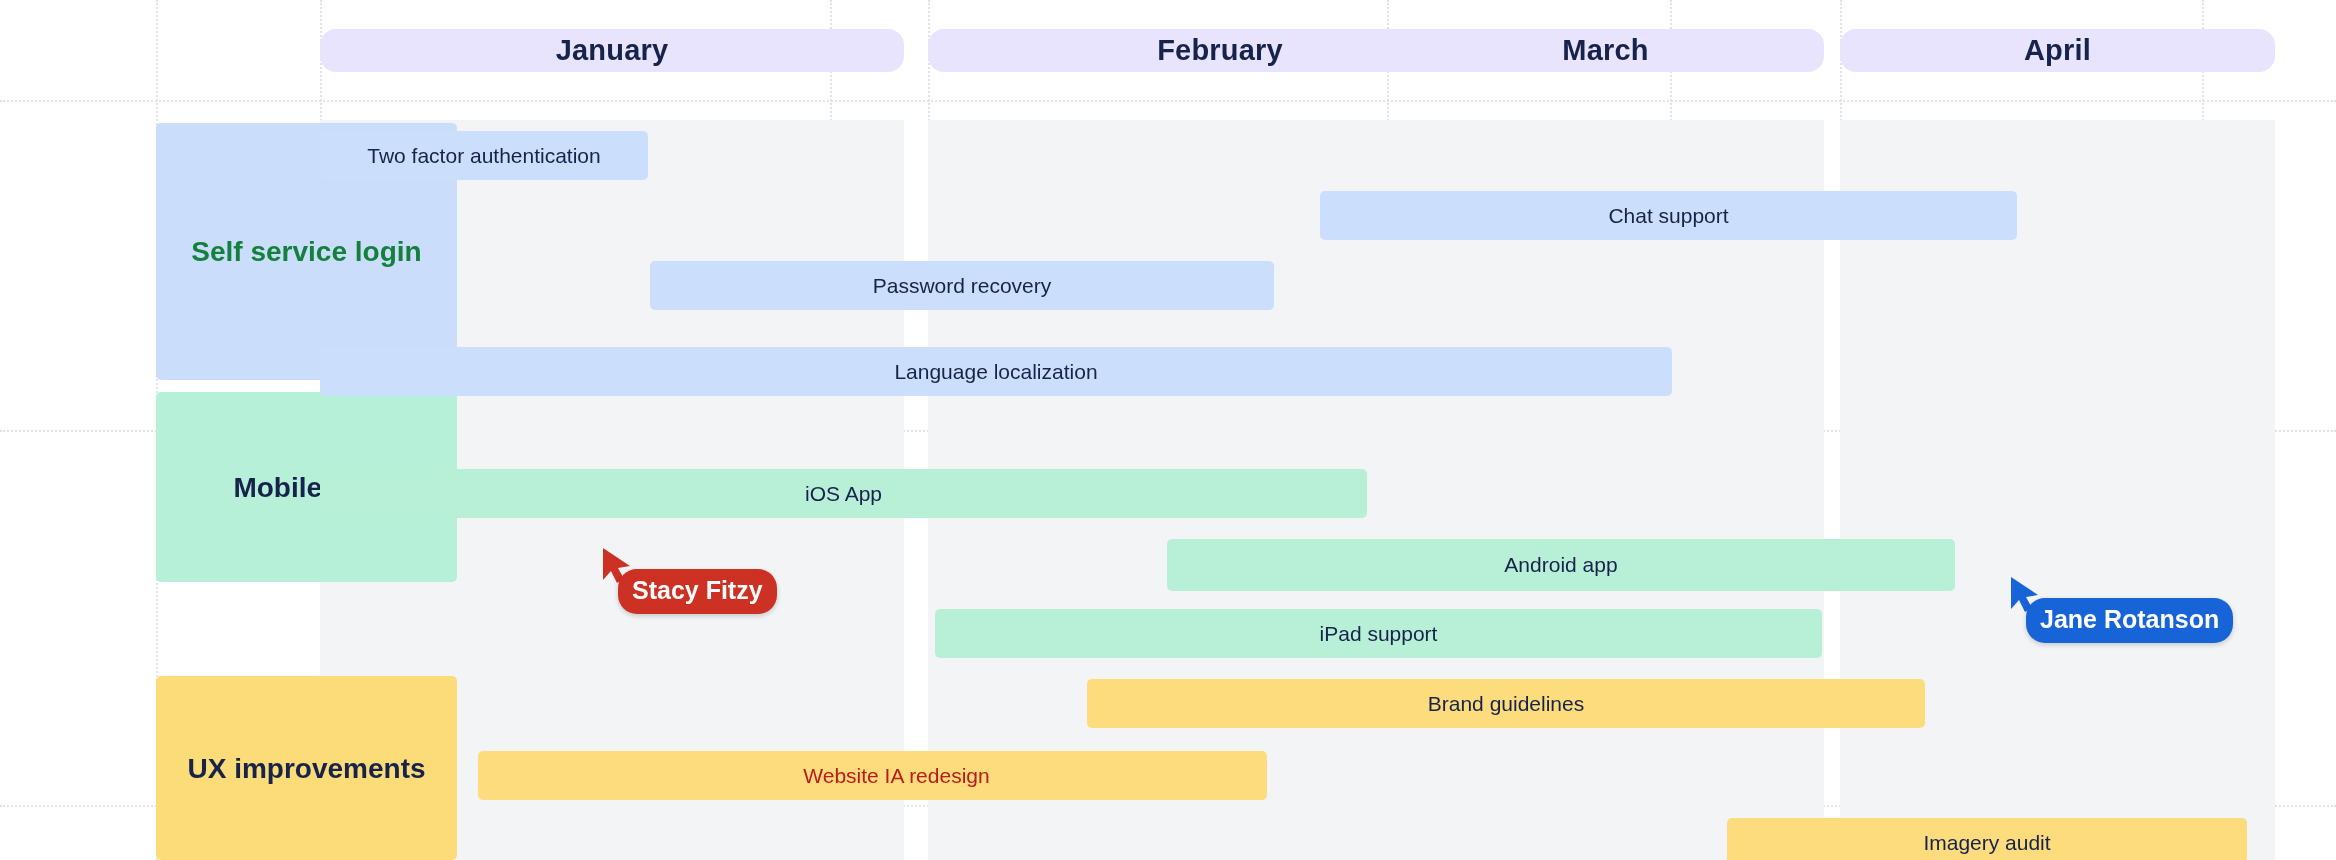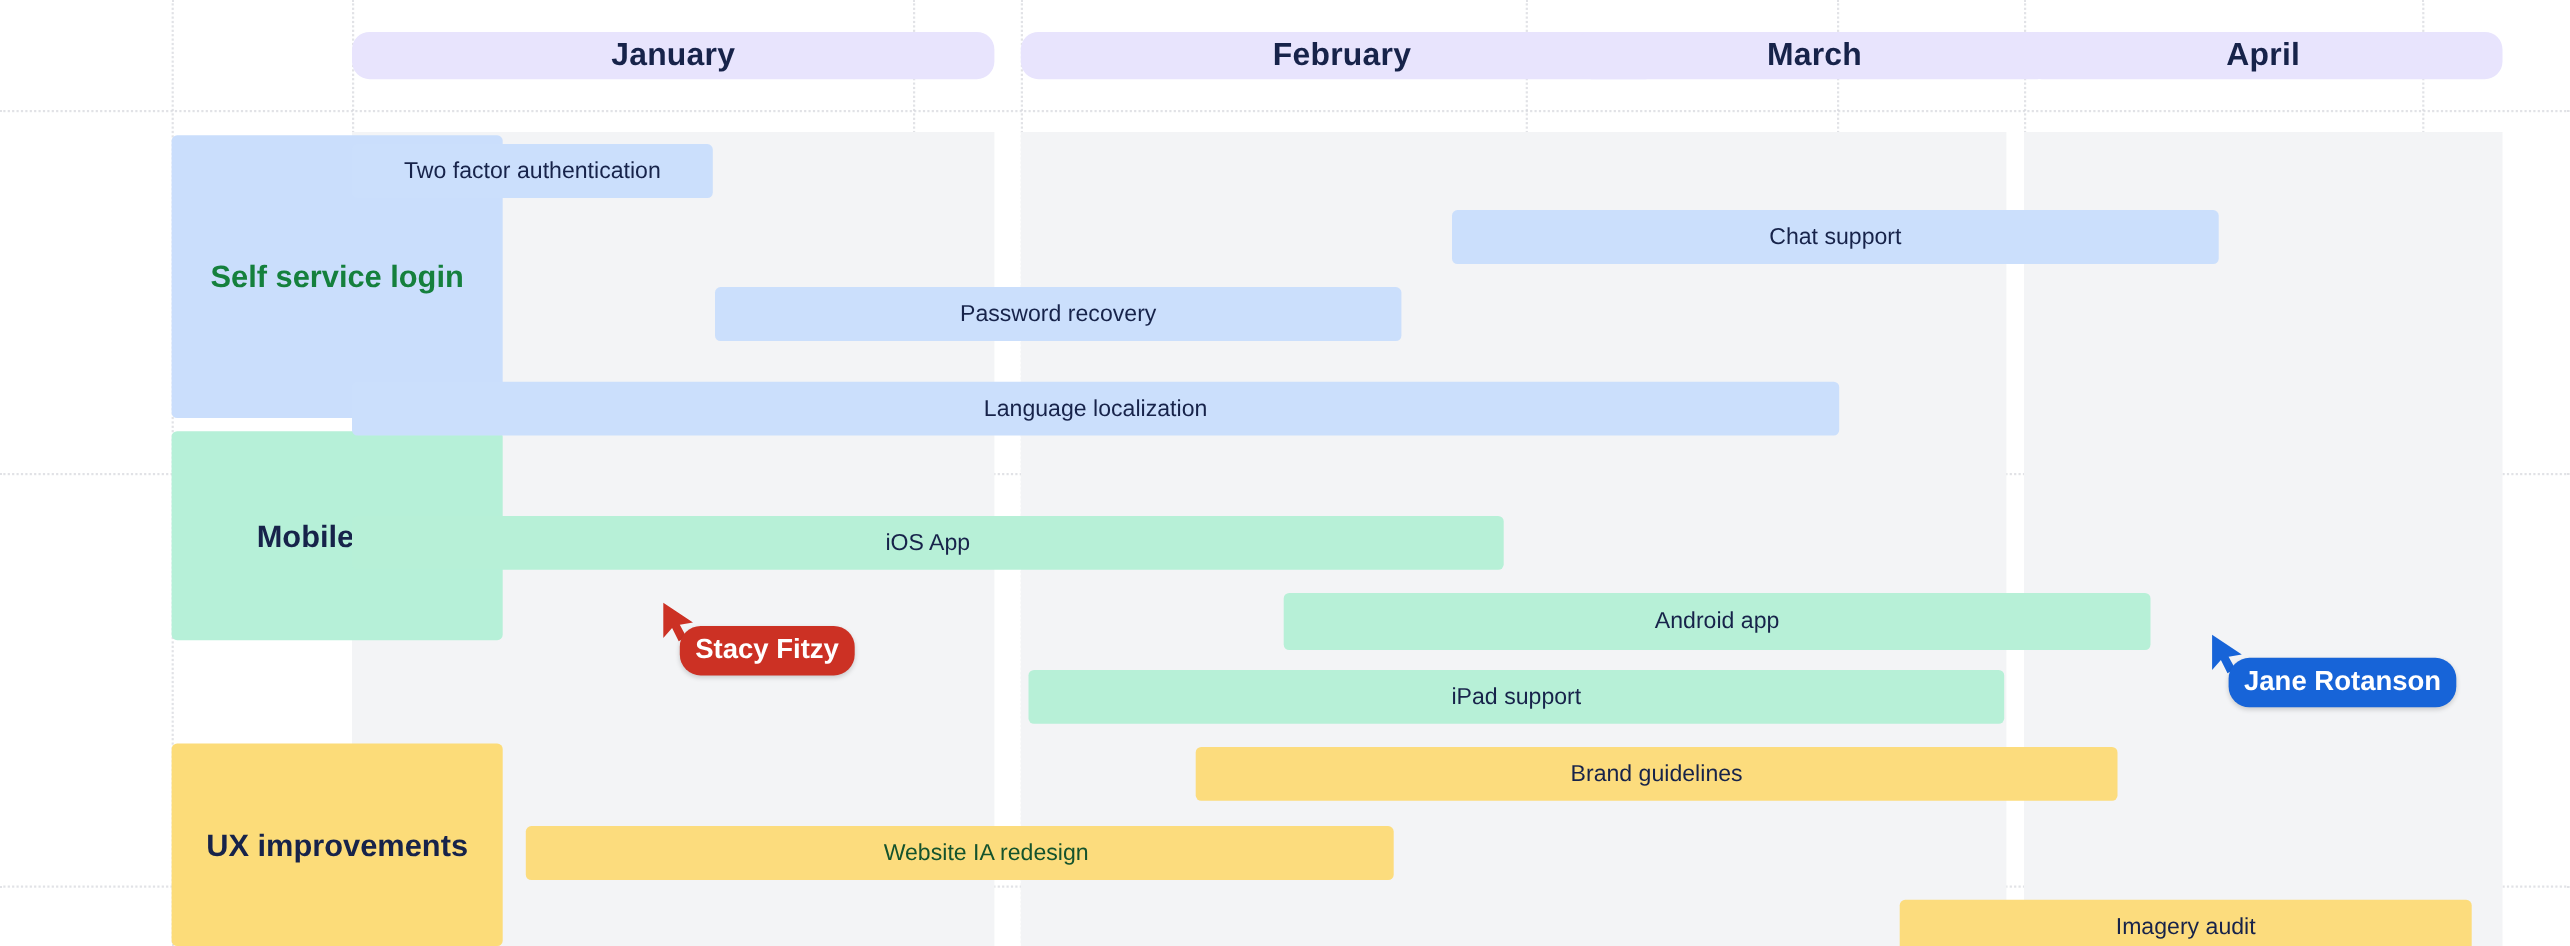--- a/index.html
+++ b/index.html
@@ -132,40 +132,40 @@
   <div id="track-layer">
       <div class="month-track" style="left: 320px; width: 584px; top: 120px; height: 740px; background: rgb(243, 244, 246);"></div>
       <div class="month-track" style="left: 928px; width: 584px; top: 120px; height: 740px; background: rgb(243, 244, 246);"></div>
       <div class="month-track" style="left: 1387px; width: 437px; top: 120px; height: 740px; background: rgb(243, 244, 246);"></div>
       <div class="month-track" style="left: 1840px; width: 435px; top: 120px; height: 740px; background: rgb(243, 244, 246);"></div>
     </div>
 
   <div id="month-head-layer">
       <div class="month-head" style="left: 320px; width: 584px; top: 29px; height: 43px; background: rgb(232, 228, 253); color: rgb(23, 35, 74);">January</div>
       <div class="month-head" style="left: 928px; width: 584px; top: 29px; height: 43px; background: rgb(232, 228, 253); color: rgb(23, 35, 74);">February</div>
-      <div class="month-head" style="left: 1431px; width: 437px; top: 29px; height: 43px; background: rgb(232, 228, 253); color: rgb(23, 35, 74);">March</div>
+      <div class="month-head" style="left: 1387px; width: 437px; top: 29px; height: 43px; background: rgb(232, 228, 253); color: rgb(23, 35, 74);">March</div>
       <div class="month-head" style="left: 1840px; width: 435px; top: 29px; height: 43px; background: rgb(232, 228, 253); color: rgb(23, 35, 74);">April</div>
     </div>
 
   <div id="group-layer">
       <div class="group-card" style="left: 156px; top: 123px; width: 301px; height: 257px; background: rgb(202, 222, 252); color: #15803d;">Self service login</div>
       <div class="group-card" style="left: 156px; top: 392px; width: 301px; height: 190px; background: rgb(182, 240, 216); color: rgb(23, 35, 74);">Mobile app</div>
       <div class="group-card" style="left: 156px; top: 676px; width: 301px; height: 184px; background: rgb(252, 220, 121); color: rgb(23, 35, 74);">UX improvements</div>
     </div>
 
   <div id="bar-layer">
       <div class="bar" style="left: 320px; top: 131px; width: 328px; height: 49px; background: rgb(203, 223, 252); color: rgb(23, 35, 74);">Two factor authentication</div>
       <div class="bar" style="left: 1320px; top: 191px; width: 697px; height: 49px; background: rgb(203, 223, 252); color: rgb(23, 35, 74);">Chat support</div>
       <div class="bar" style="left: 650px; top: 261px; width: 624px; height: 49px; background: rgb(203, 223, 252); color: rgb(23, 35, 74);">Password recovery</div>
       <div class="bar" style="left: 320px; top: 331px; width: 1352px; height: 49px; background: rgb(203, 223, 252); color: rgb(23, 35, 74); margin-top: 16px;">Language localization</div>
       <div class="bar" style="left: 320px; top: 469px; width: 1047px; height: 49px; background: rgb(183, 240, 215); color: rgb(23, 35, 74);">iOS App</div>
       <div class="bar" style="left: 1167px; top: 539px; width: 788px; height: 52px; background: rgb(183, 240, 215); color: rgb(23, 35, 74);">Android app</div>
       <div class="bar" style="left: 935px; top: 609px; width: 887px; height: 49px; background: rgb(183, 240, 215); color: rgb(23, 35, 74);">iPad support</div>
       <div class="bar" style="left: 1087px; top: 679px; width: 838px; height: 49px; background: rgb(252, 220, 125); color: rgb(23, 35, 74);">Brand guidelines</div>
-      <div class="bar" style="left: 478px; top: 751px; width: 789px; height: 49px; background: rgb(252, 220, 125); color: #14532d; padding-left: 48px;">Website IA redesign</div>
+      <div class="bar" style="left: 478px; top: 751px; width: 789px; height: 49px; background: rgb(252, 220, 125); color: #b91c1c; padding-left: 48px;">Website IA redesign</div>
       <div class="bar" style="left: 1727px; top: 818px; width: 520px; height: 49px; background: rgb(252, 220, 125); color: rgb(23, 35, 74);">Imagery audit</div>
     </div>
 
   <div id="cursor-layer">
       <div class="cursor" style="left: 601px; top: 547px;">
         <svg class="cursor-arrow" viewBox="0 0 34 40">
           <path d="M2 1 L2 33 L10 24 L16 36 L23 32 L17 21 L29 19 Z" fill="#cc3124"></path>
         </svg>
         <div class="cursor-label" style="background: rgb(204, 49, 36);">Stacy Fitzy</div>
       </div>

